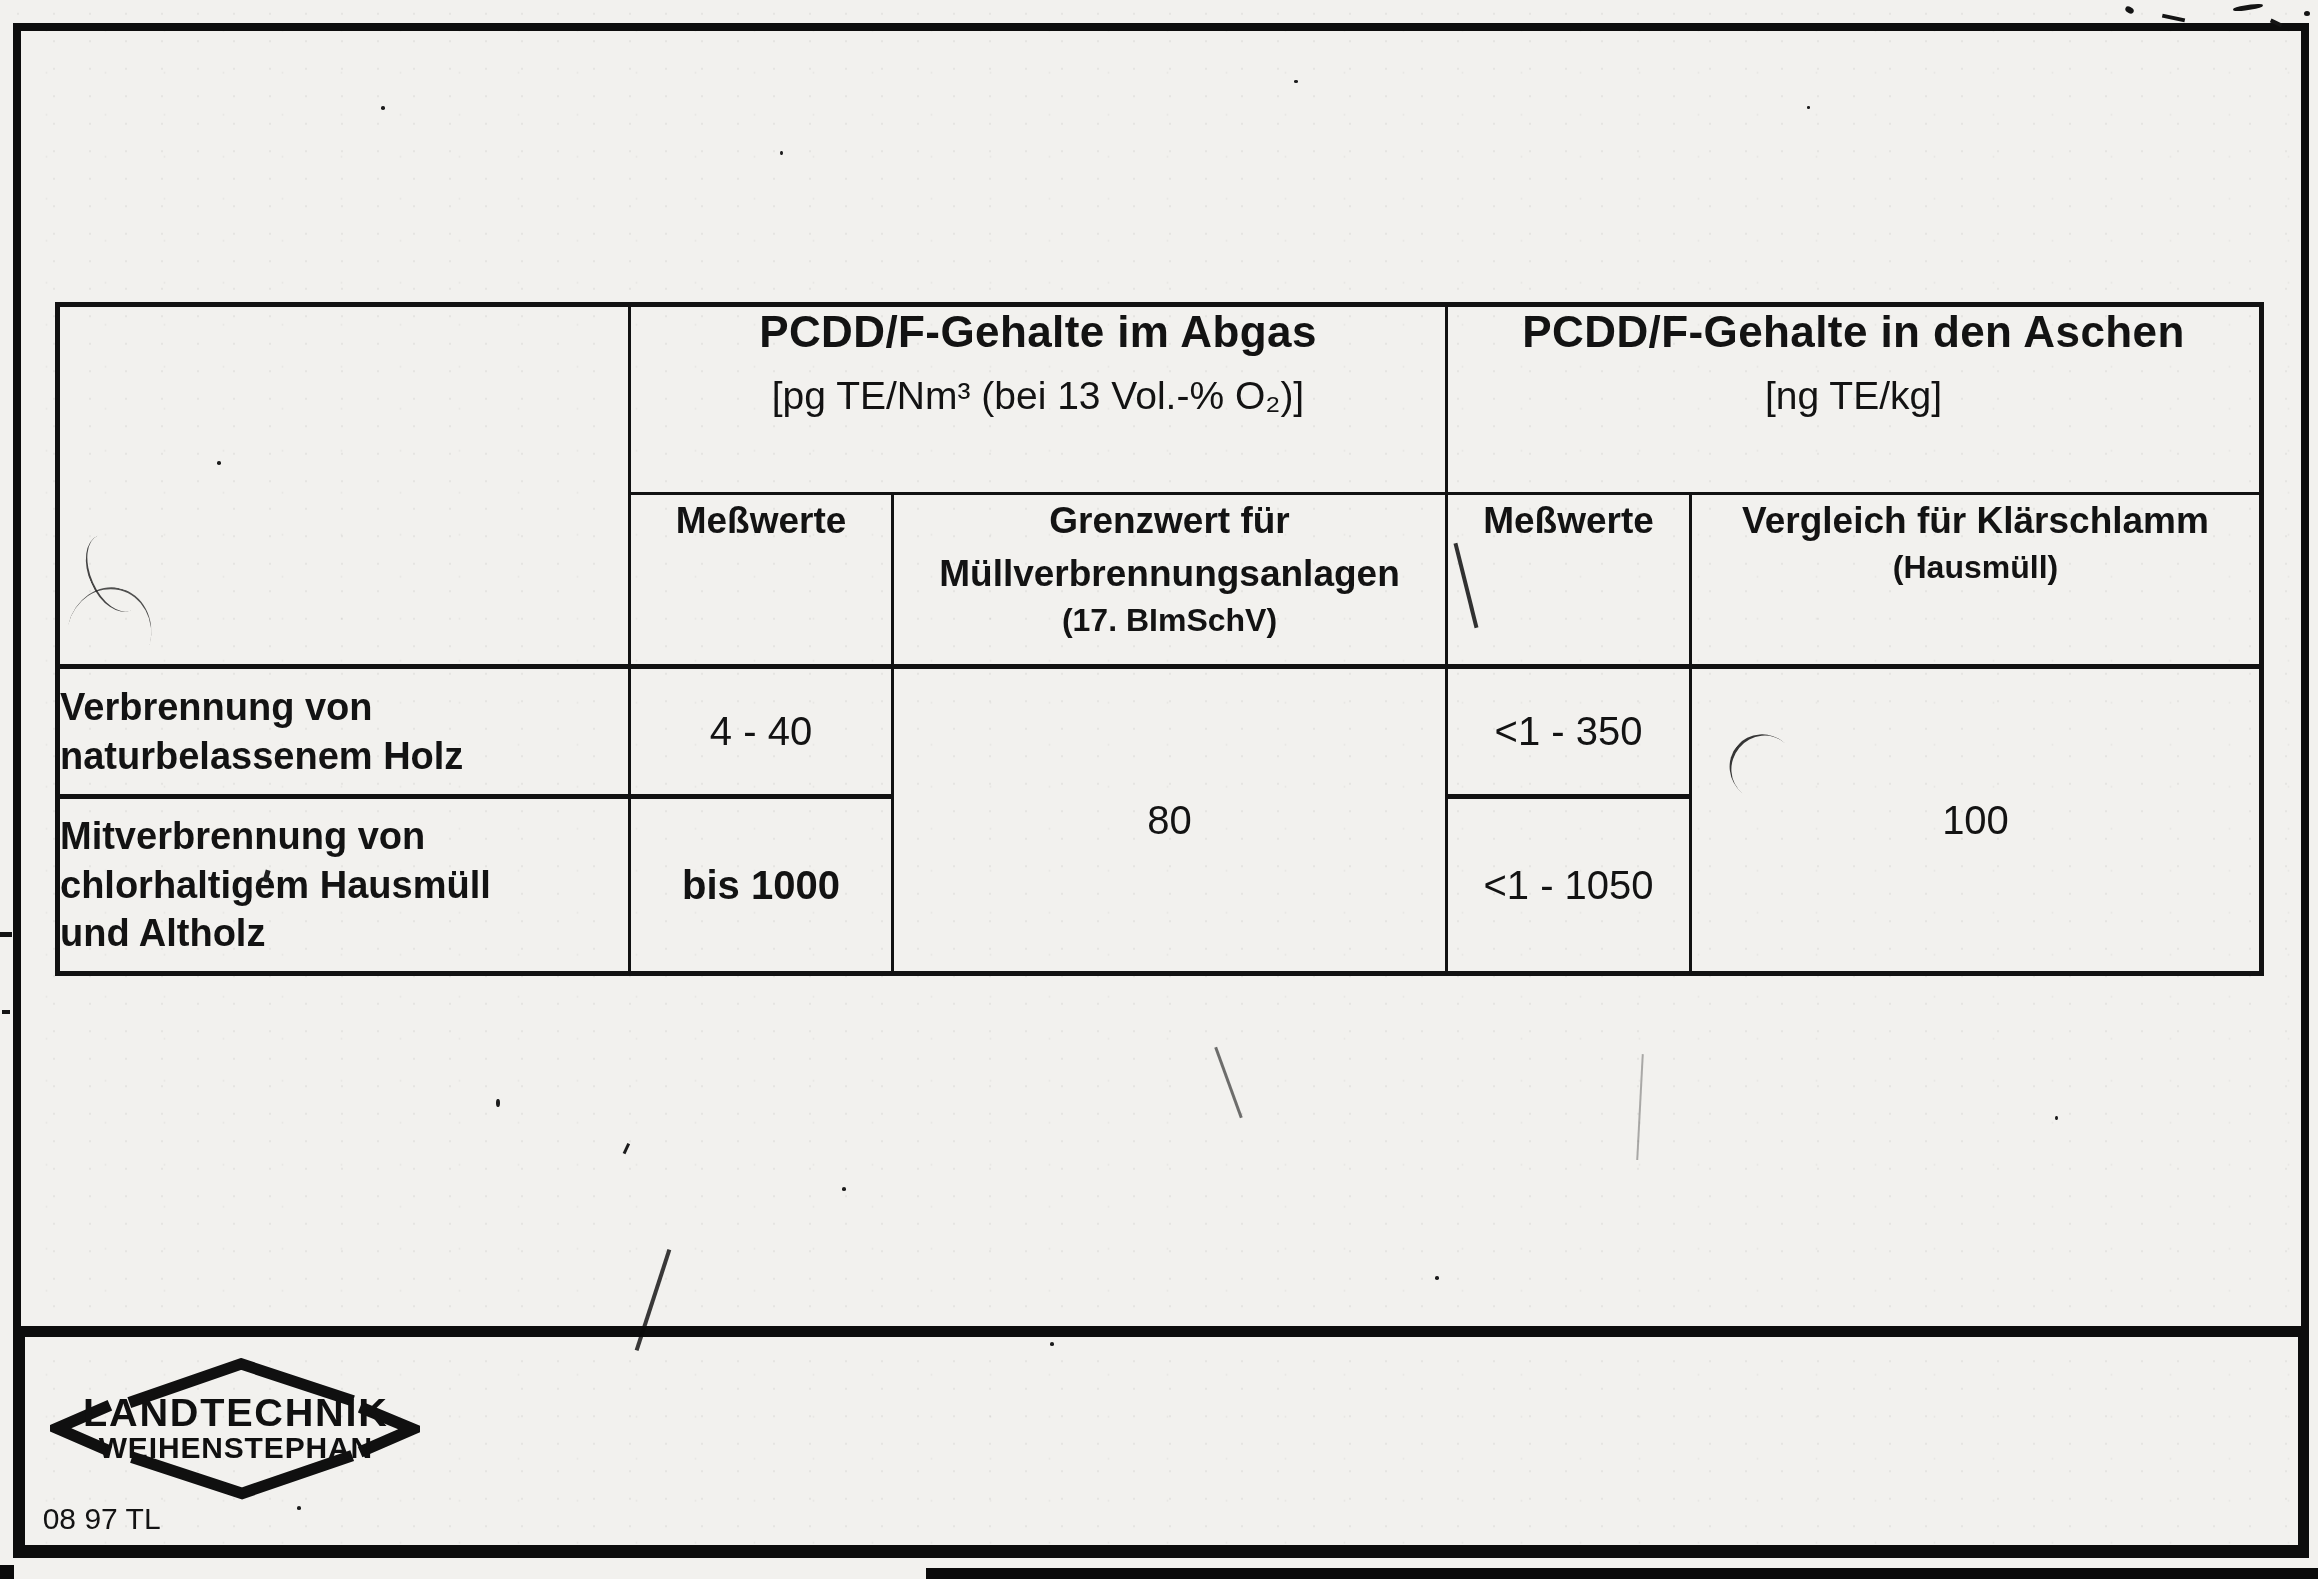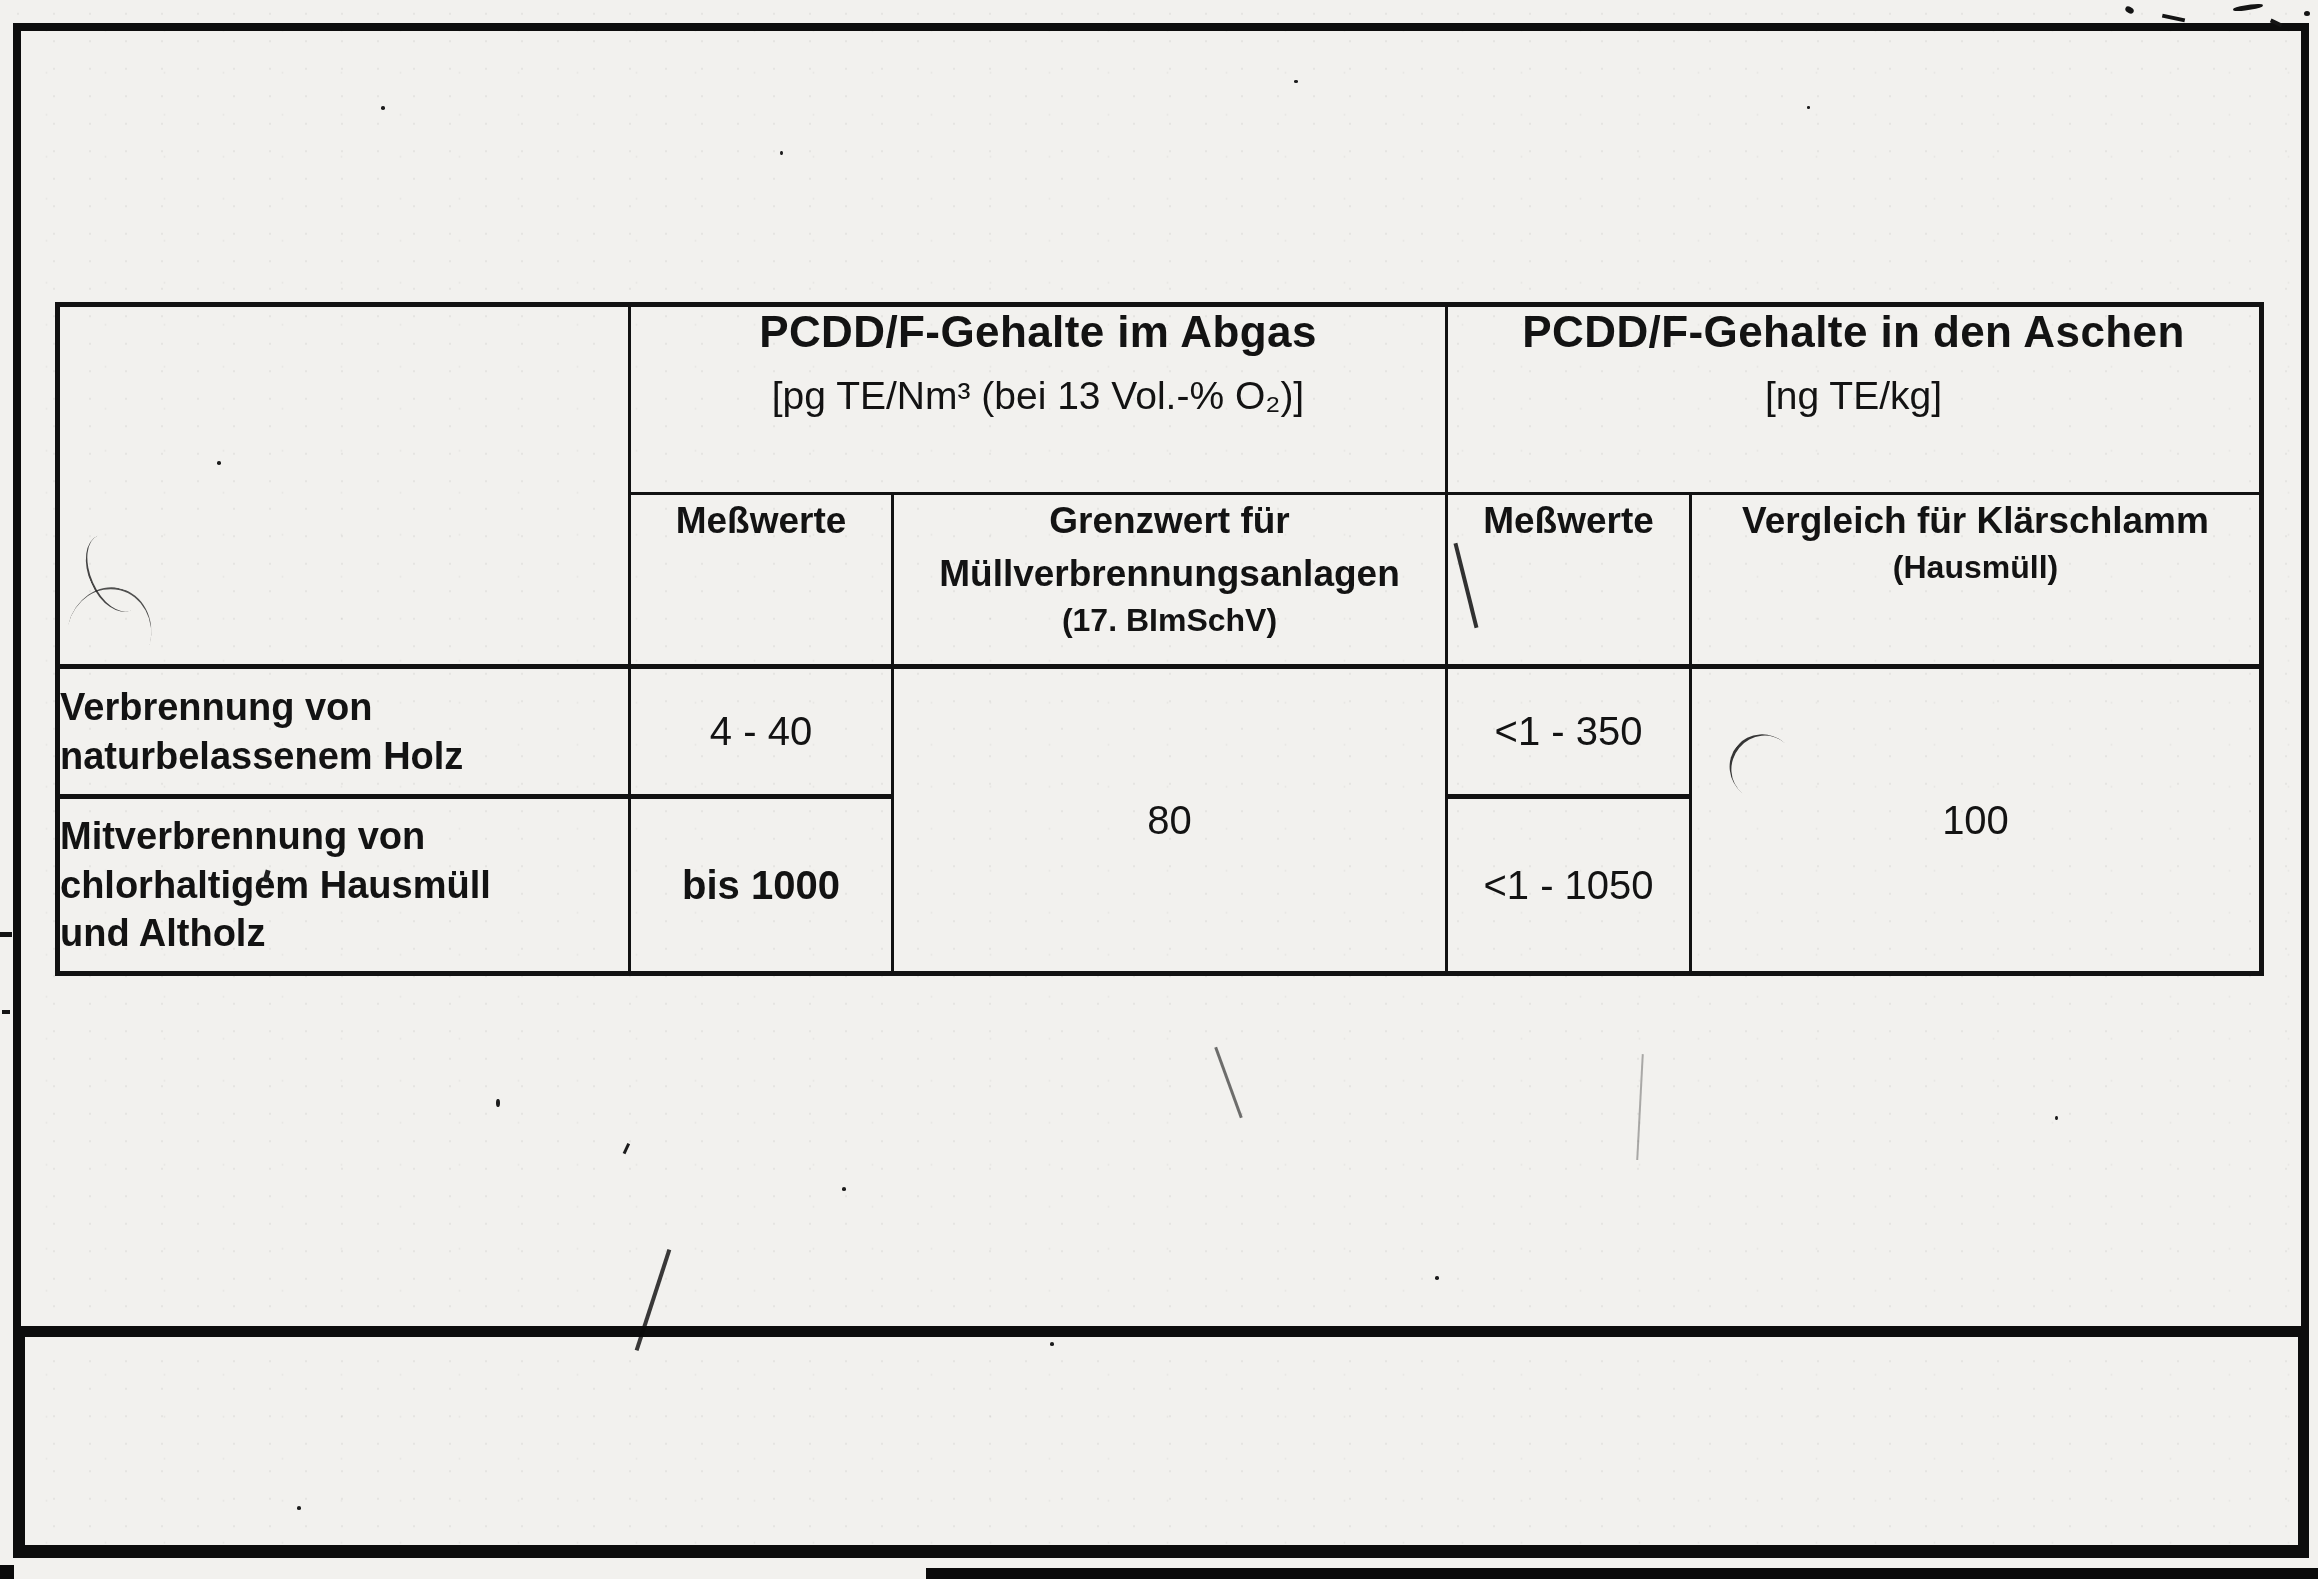--- a/index.html
+++ b/index.html
@@ -220,20 +220,31 @@
         <td class="rowlabel">Mitverbrennung von
 chlorhaltigem Hausmüll
 und Altholz</td>
         <td class="value bold">bis 1000</td>
         <td class="value">&lt;1 - 1050</td>
       </tr>
     </tbody>
   </table>
 
   <div class="footer">
+    <div class="footer-logo">
+      <svg class="logo-svg" viewBox="0 0 420 162">
+        <path class="lg" d="M 90 50 L 217 6 L 344 48"></path>
+        <path class="lg" d="M 93 112 L 218 153 L 343 110"></path>
+        <path class="lg" d="M 68 53 L 8 79 L 68 105"></path>
+        <path class="lg" d="M 352 55 L 412 80 L 352 106"></path>
+        <text class="lt1" x="211" y="77">LANDTECHNIK</text>
+        <text class="lt2" x="211" y="113">WEIHENSTEPHAN</text>
+      </svg>
+      <div class="footer-code">08 97 TL</div>
+    </div>
   </div>
 
   <div class="art" style="left:926px; top:1568px; width:1393px; height:11.5px; background:#0a0a0a;"></div>
   <div class="art" style="left:0; top:1565px; width:14px; height:15px; background:#0a0a0a;"></div>
 
   <div class="art" style="left:2125px; top:7px; width:8.9px; height:6.2px; border-radius:50%; transform:rotate(30deg);"></div>
   <div class="art" style="left:2162px; top:16px; width:23px; height:4.4px; transform:rotate(12deg);"></div>
   <div class="art" style="left:2233px; top:5.3px; width:30px; height:5.3px; border-radius:40%; transform:rotate(-8deg);"></div>
   <div class="art" style="left:2270px; top:21px; width:12.4px; height:4.4px; transform:rotate(25deg);"></div>
   <div class="art" style="left:2304px; top:10.6px; width:6.2px; height:5.3px; border-radius:50%;"></div>

